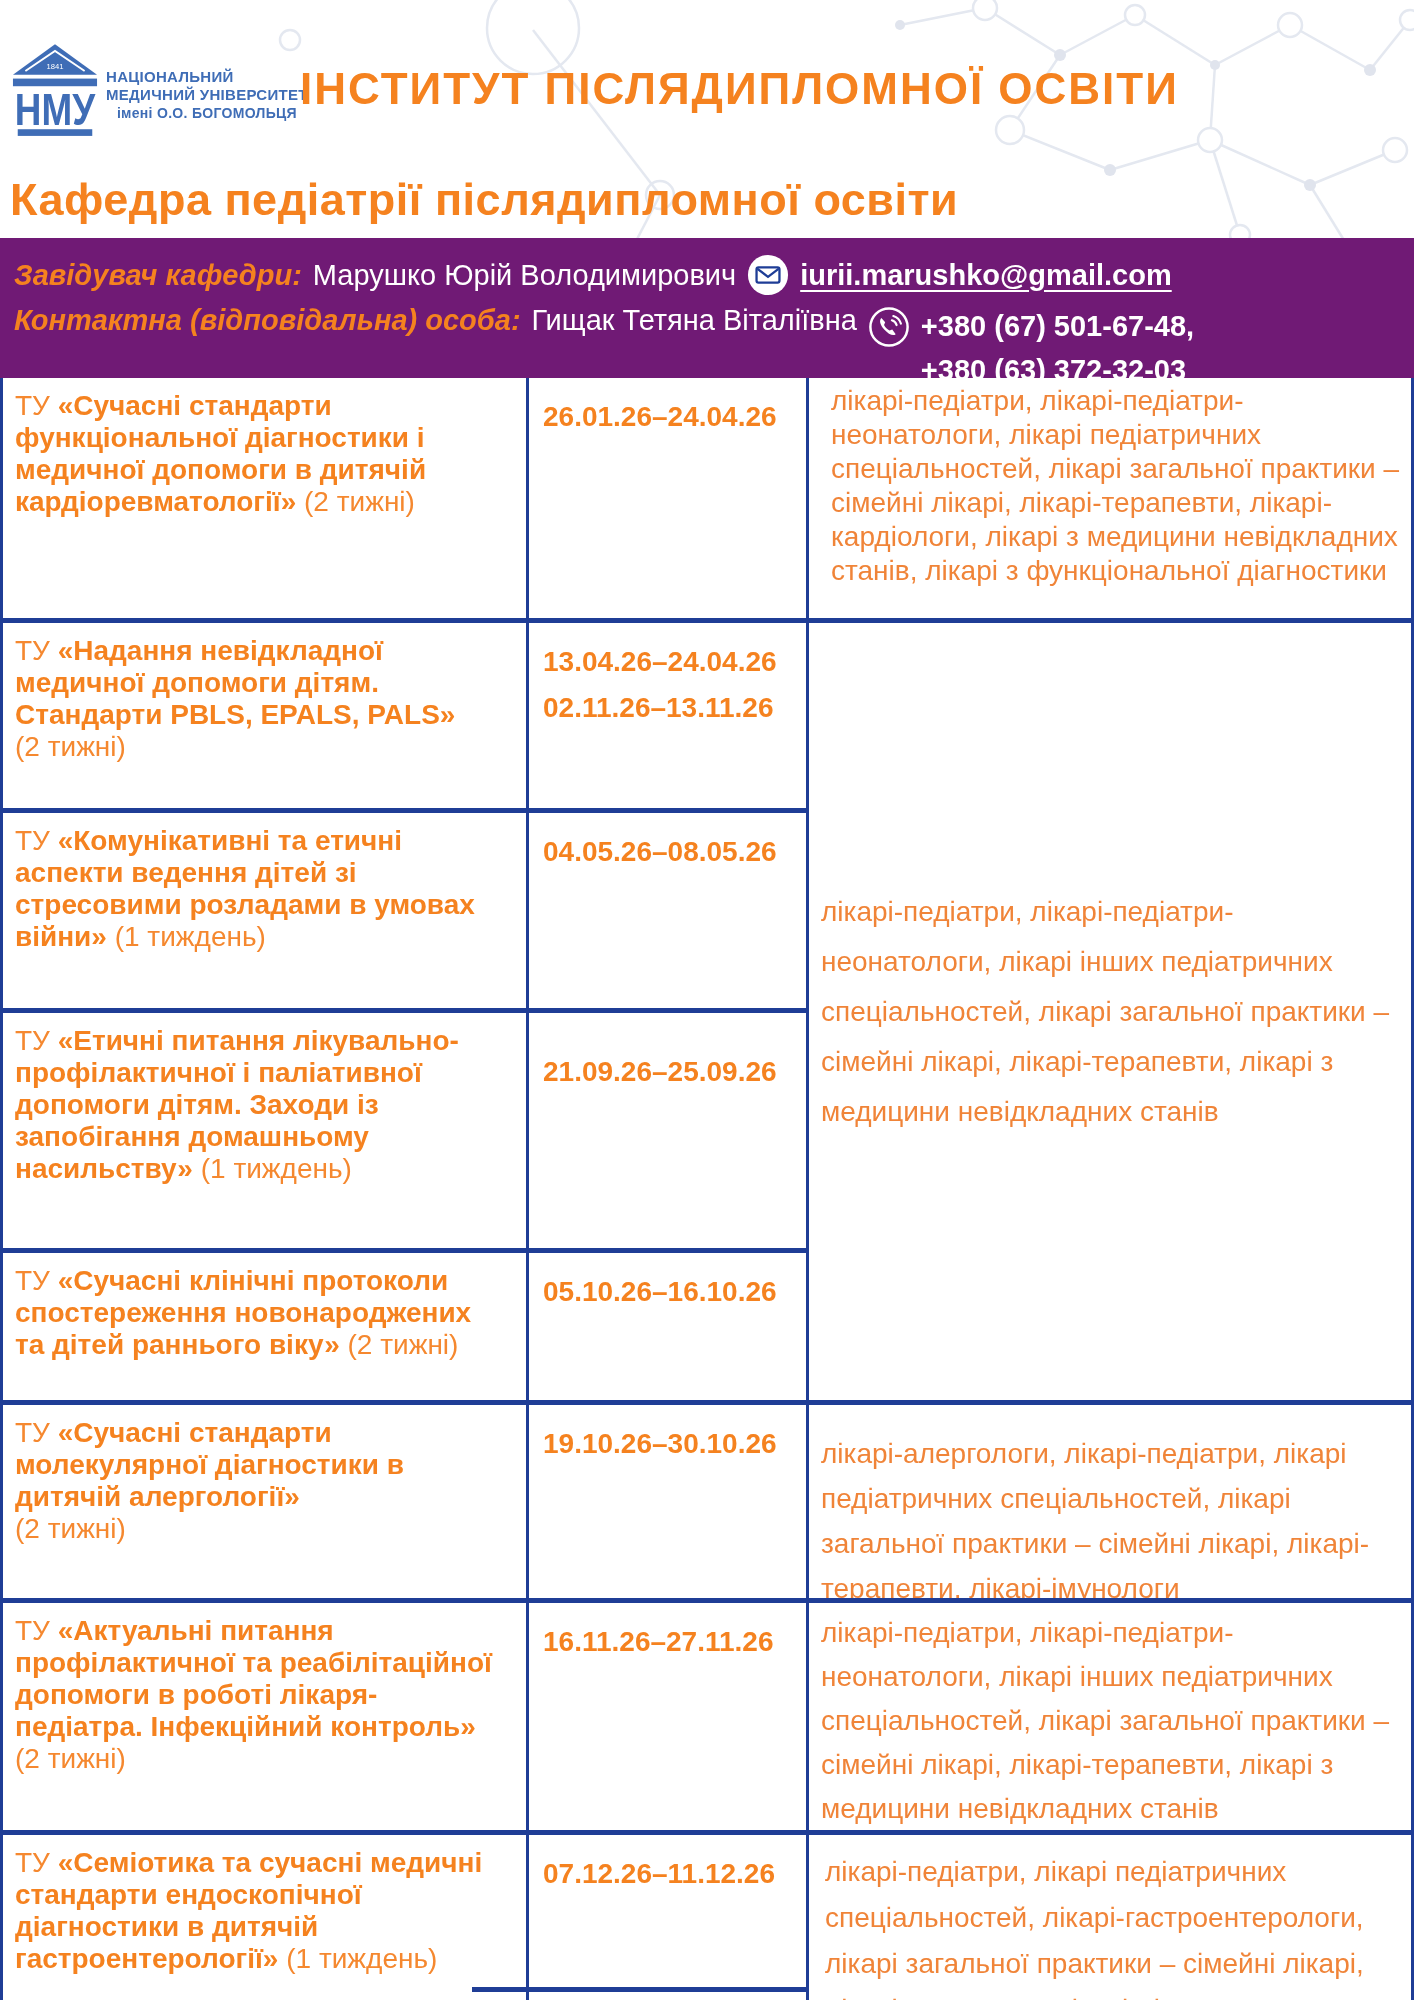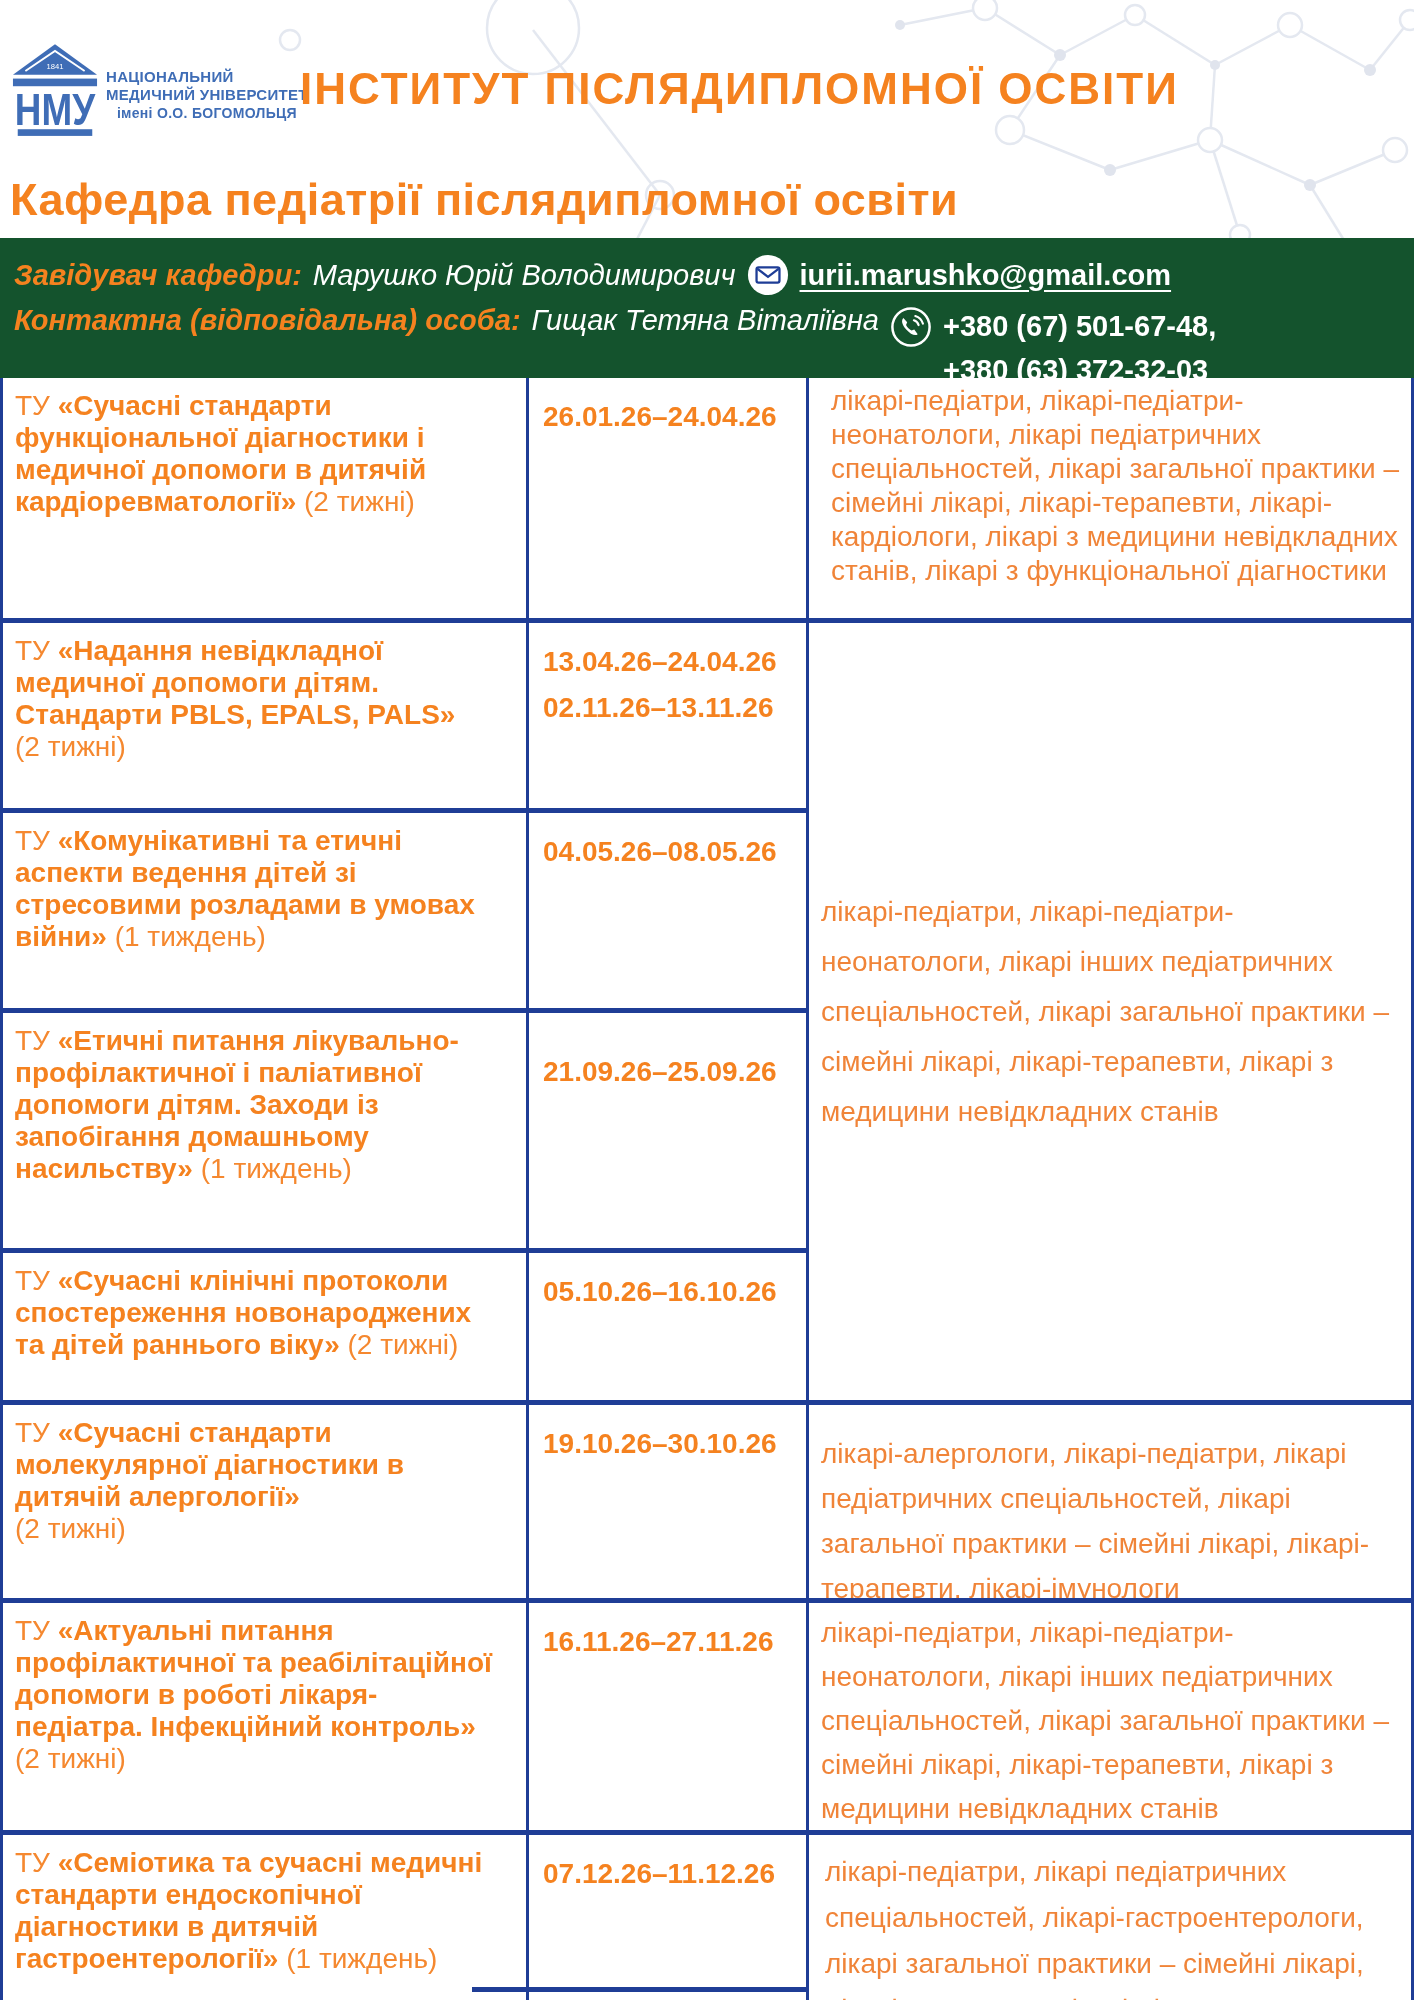--- a/index.html
+++ b/index.html
@@ -21,25 +21,25 @@
   .institute-title{
     position:absolute;left:300px;top:36px;white-space:nowrap;
     color:#f5821f;font-weight:bold;font-size:44px;letter-spacing:2px;
   }
   .dept-title{
     position:absolute;left:10px;top:146px;white-space:nowrap;
     color:#f5821f;font-weight:bold;font-size:45px;letter-spacing:.5px;
   }
 
   
-  .banner{position:absolute;left:0;top:238px;width:1414px;height:140px;background:#14532d;z-index:2;}
+  .banner{position:absolute;left:0;top:238px;width:1414px;height:140px;background:#701a75;z-index:2;}
   .banner .row1{position:absolute;left:14px;top:14px;display:flex;align-items:center;gap:11px;height:46px;}
   .banner .row2{position:absolute;left:14px;top:66px;display:flex;align-items:flex-start;gap:11px;}
   .blabel{color:#f5821f;font-weight:bold;font-style:italic;font-size:29px;}
-  .bname{color:#ffffff;font-style:italic;font-size:29px;}
+  .bname{color:#ffffff;font-size:29px;}
   .bemail{color:#ffffff;font-weight:bold;font-size:29px;text-decoration:underline;text-underline-offset:5px;}
   .bphones{color:#ffffff;font-weight:bold;font-size:29px;line-height:44px;}
   .cicon{width:42px;height:42px;flex:0 0 auto;}
   .row2 .cicon{margin-top:2px;}
 
   
   .table{
     position:absolute;left:0;top:378px;width:1414px;height:1622px;z-index:1;
     display:grid;box-sizing:border-box;
     grid-template-columns:523px 280px 1fr;

